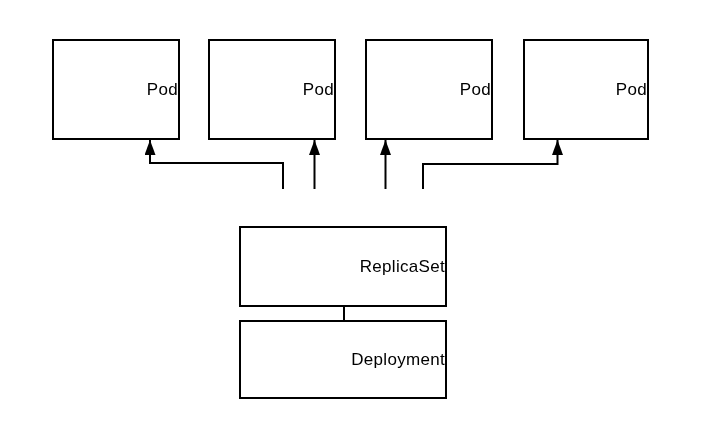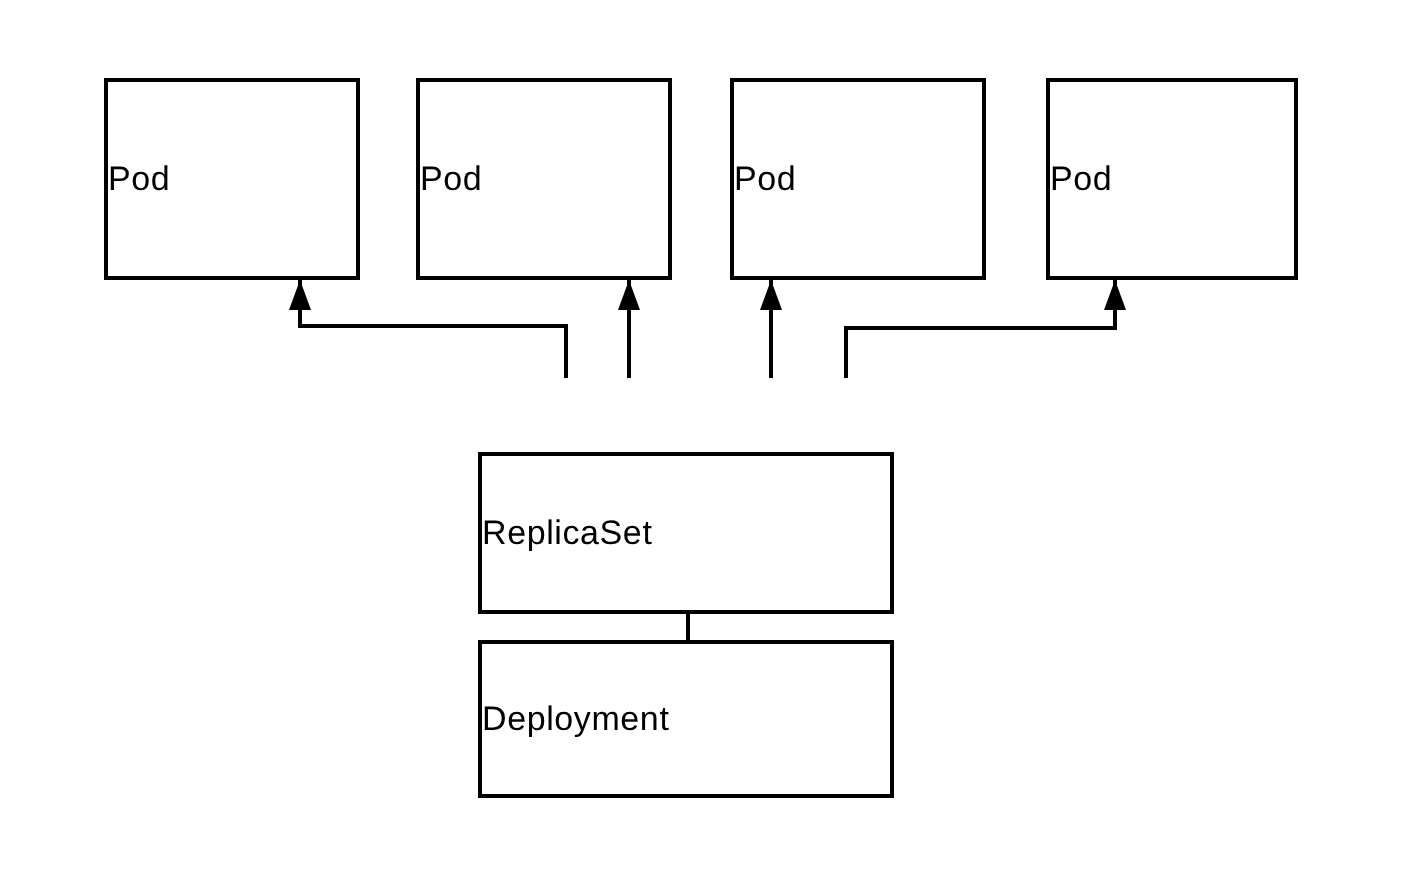--- a/index.html
+++ b/index.html
@@ -37,21 +37,21 @@
     width: 100%;
     height: 100%;
   }
   .node {
     position: absolute;
     box-sizing: border-box;
     background: var(--node-fill, #ffffff);
     border: 2px solid var(--stroke, #000000);
     display: flex;
     align-items: center;
-    justify-content: flex-start;
+    justify-content: flex-end;
   }
   .node-label {
     color: var(--text, #000000);
     font-size: 17px;
     letter-spacing: 0.3px;
     white-space: nowrap;
   }
 </style>
 </head>
 <body>

